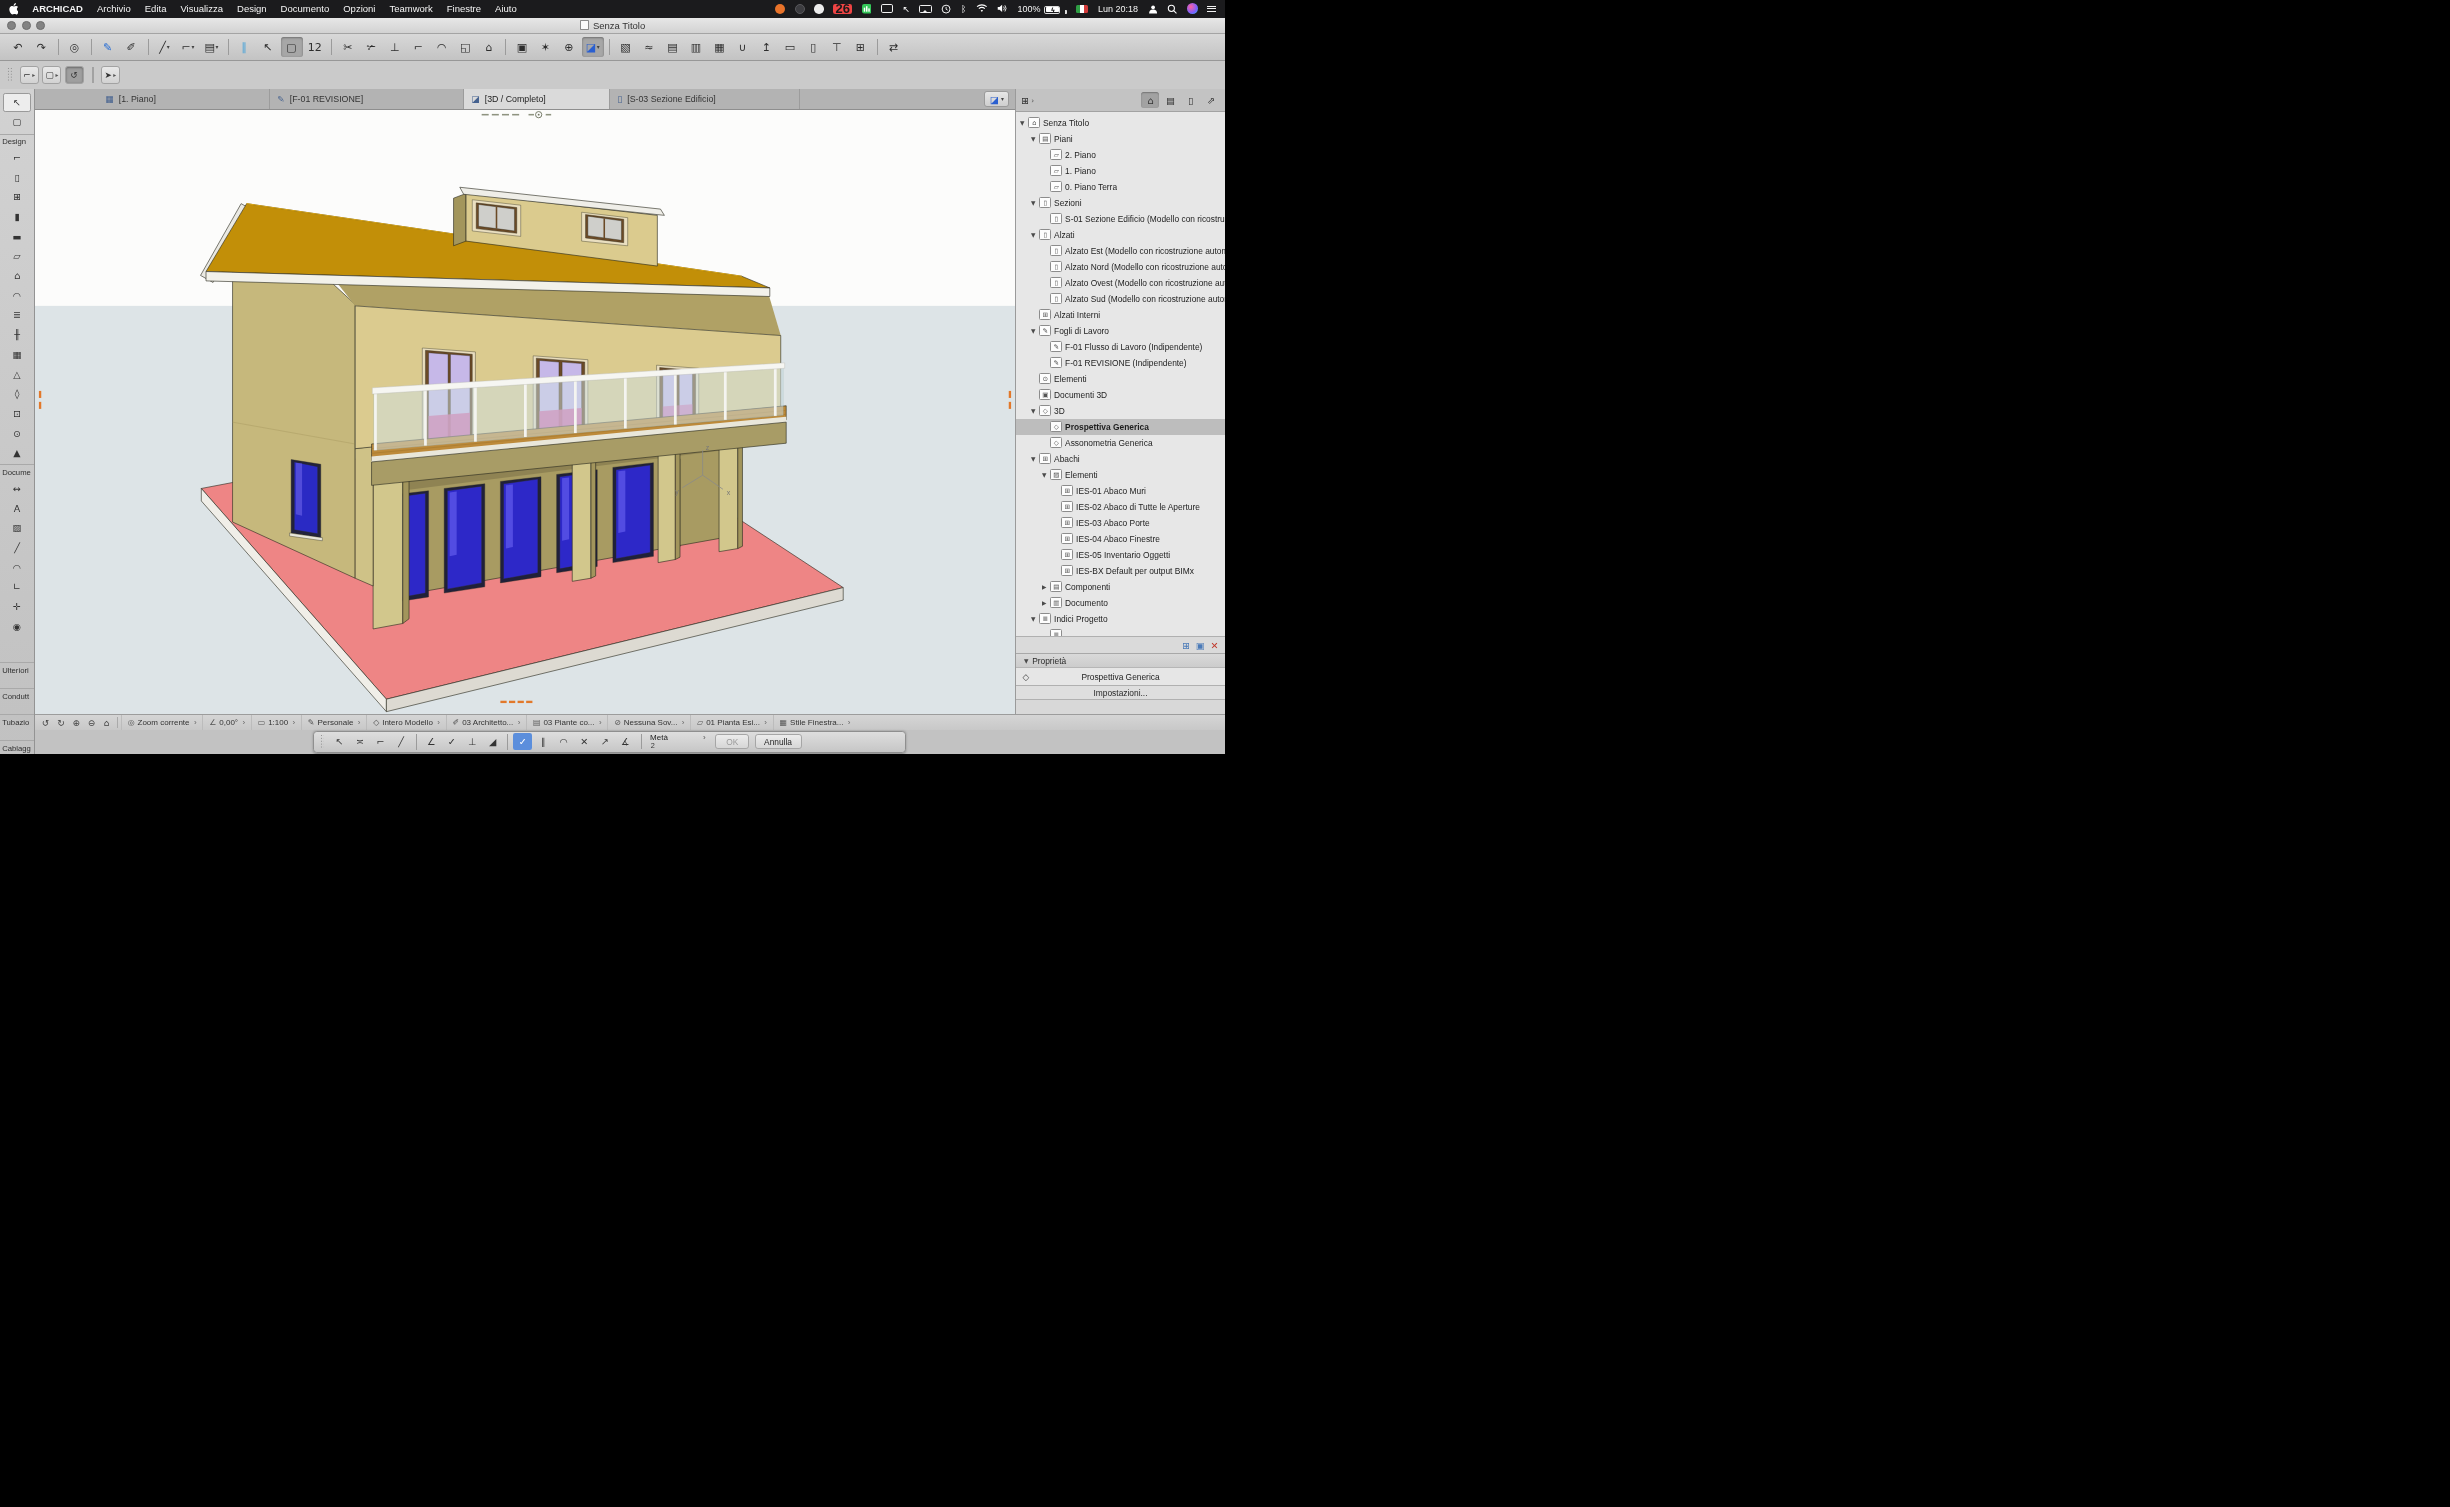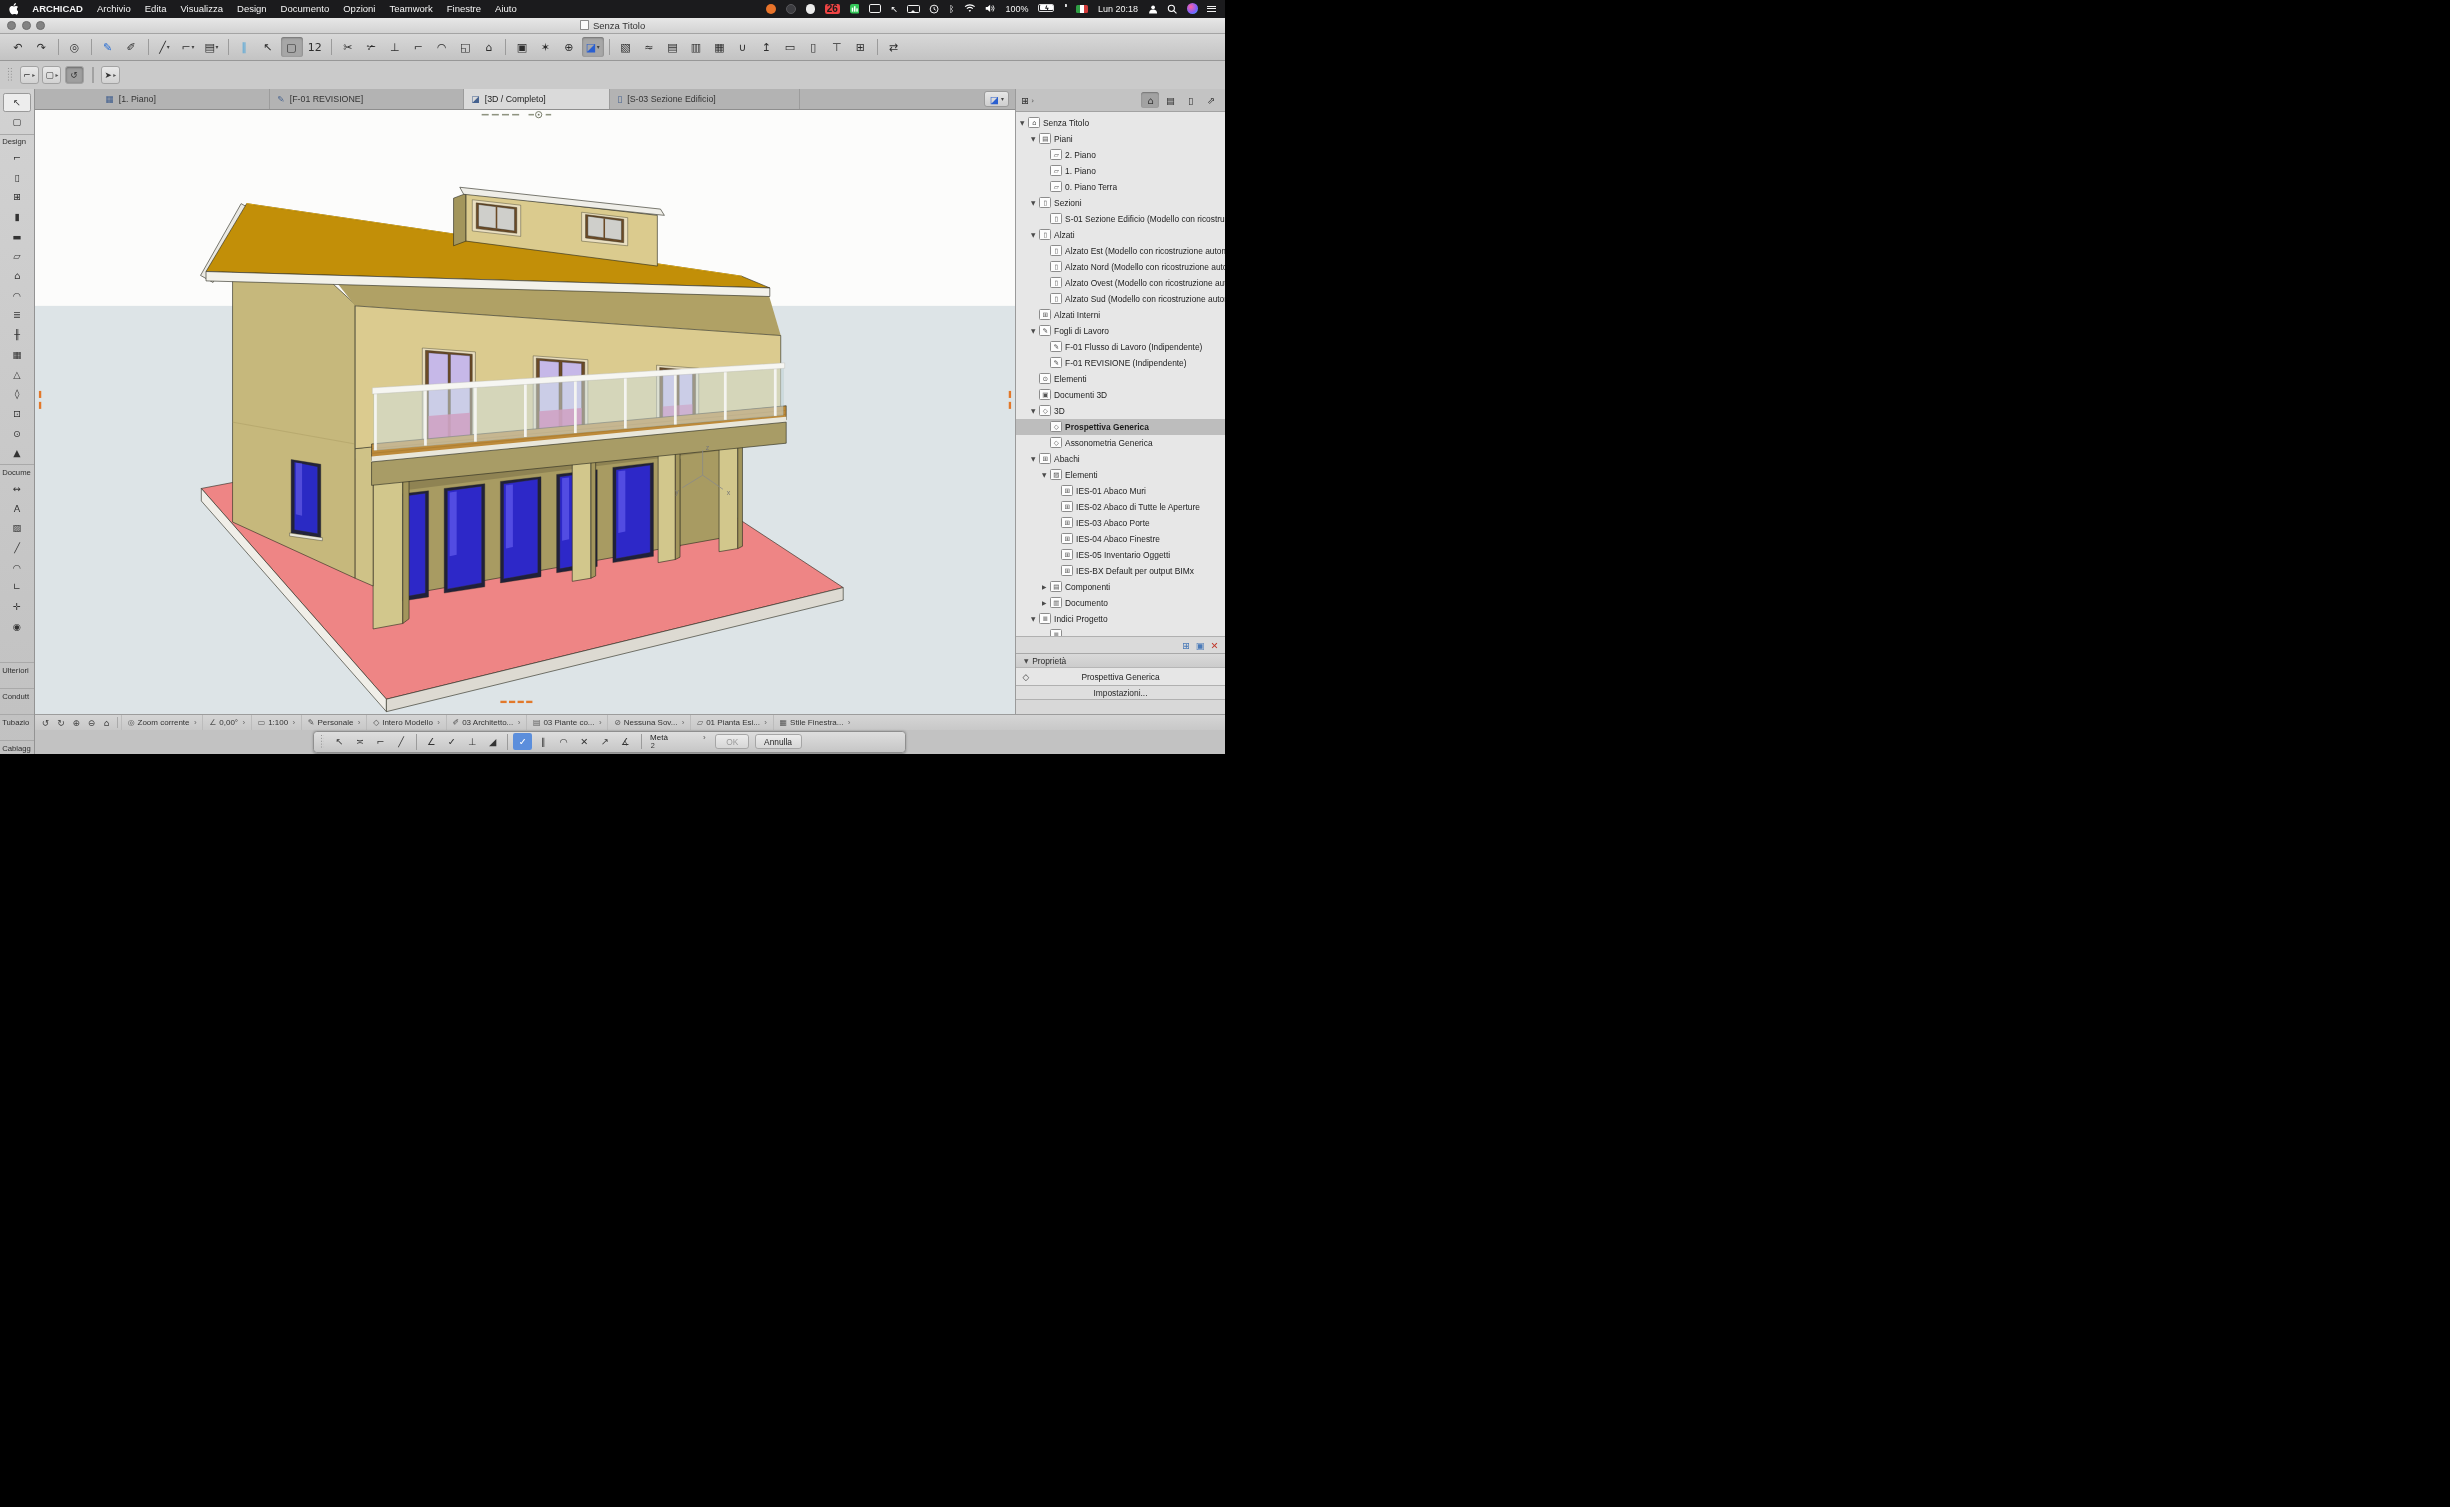--- a/index.html
+++ b/index.html
@@ -10,27 +10,27 @@
 
   
   .menubar{position:absolute;top:0;left:0;right:0;height:17.5px;background:#1b1b1d;color:#f4f4f4;
     display:flex;align-items:center;padding:0 8.8px;font-size:9.5px;gap:0}
   .menubar .mleft{display:flex;align-items:center;gap:14px}
   .menubar .appname{font-weight:bold}
   .menubar .mitem{white-space:nowrap}
   .mright{margin-left:auto;display:flex;align-items:center;gap:9.5px;font-size:9px}
   .mi{display:inline-flex;align-items:center;justify-content:center}
   .dot14{width:10.2px;height:10.2px;border-radius:50%}
-  .badge26{background:#ef4444;color:#1a1a1a;border-radius:2.2px;font-size:10px;font-weight:bold;
+  .badge26{background:#ef4444;color:#1a1a1a;border-radius:2.2px;font-size:13px;font-weight:bold;
     padding:0 2.2px;height:10.2px;display:inline-flex;align-items:center}
   .dispicon{width:12.4px;height:8.8px;border:1.1px solid #f2f2f2;border-radius:1.8px}
   .mirroricon{width:12.4px;height:8px;border:1.1px solid #f2f2f2;border-radius:1.5px;position:relative}
   .mirroricon i{position:absolute;left:2.9px;bottom:-0.7px;width:0;height:0;border-left:2.9px solid transparent;
     border-right:2.9px solid transparent;border-bottom:2.9px solid #f2f2f2}
-  .batt{display:inline-flex;align-items:flex-start;gap:10px}
+  .batt{display:inline-flex;align-items:flex-end;gap:4px}
   .battbody{position:relative;width:16px;height:8px;border:0.7px solid rgba(255,255,255,.85);border-radius:1.8px;padding:0.7px}
   .battbody i{display:block;height:100%;width:100%;background:#fff;border-radius:0.7px}
   .battbody .bolt{position:absolute;left:5.1px;top:-0.7px;color:#1b1b1d;font-size:7.3px;background:transparent;font-weight:bold}
   .battnub{width:1.5px;height:3.7px;background:rgba(255,255,255,.85);border-radius:0 0.7px 0.7px 0;margin-left:0.7px}
   .flagit{width:12.4px;height:8px;border-radius:1.5px;
     background:linear-gradient(90deg,#2f9e44 0 33%,#fff 33% 66%,#d43a3a 66% 100%)}
   .sirib{width:11px;height:11px;border-radius:50%;
     background:radial-gradient(circle at 35% 35%,#ff5fa0,#7b5fff 60%,#2bc8f0)}
   .listicon{display:flex;flex-direction:column;gap:1.5px}
   .listicon i{width:8.8px;height:1.1px;background:#f2f2f2;display:block}

